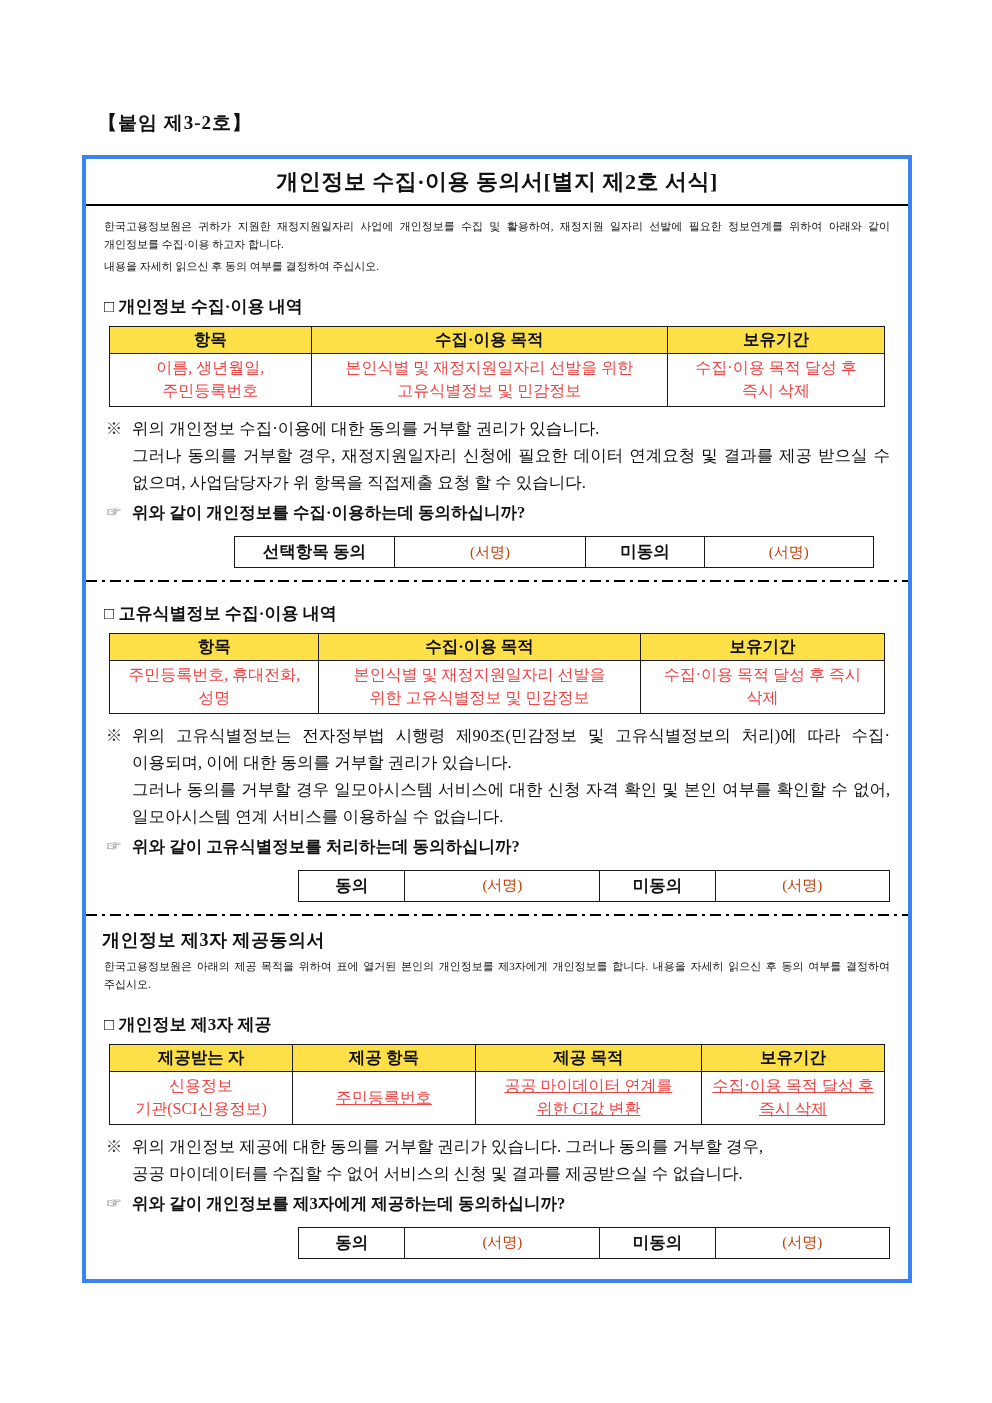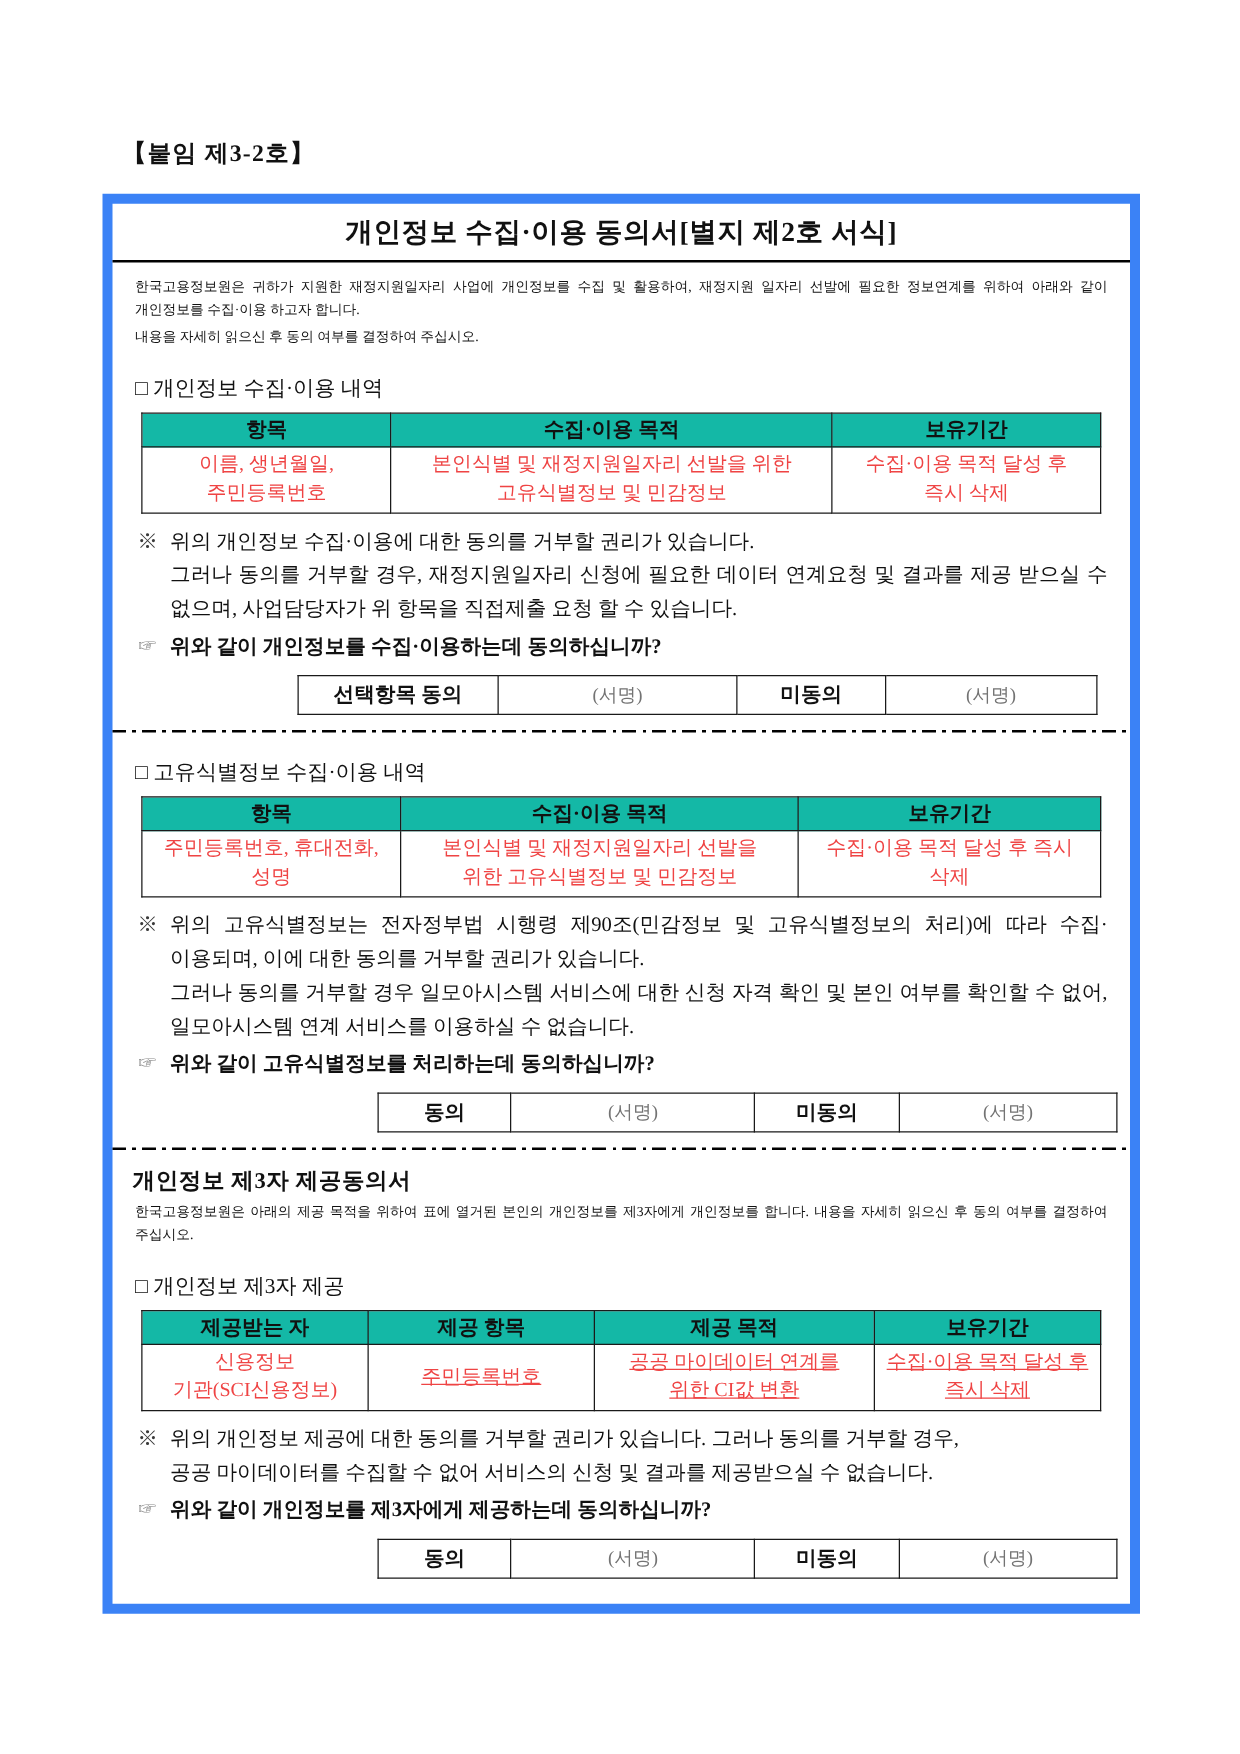--- a/index.html
+++ b/index.html
@@ -20,21 +20,21 @@
     font-size: 19px;
     font-weight: bold;
     letter-spacing: 1px;
   }
   .doc-box {
     position: absolute;
     left: 82px;
     top: 155px;
     width: 830px;
     min-height: 1112px;
-    border: 8px solid #3b82f6;
+    border: 4px solid #3b82f6;
     background: #ffffff;
   }
   .doc-title {
     height: 47px;
     border-bottom: 2px solid #000000;
     display: flex;
     align-items: center;
     justify-content: center;
     font-size: 22px;
     font-weight: bold;
@@ -44,31 +44,31 @@
 
   .intro {
     font-size: 11px;
     line-height: 1.62;
     text-align: justify;
     margin: 4px 2px;
     word-break: keep-all;
   }
   .sec-heading {
     font-size: 17px;
-    font-weight: normal;
+    font-weight: bold;
     margin: 20px 2px 8px 2px;
   }
   table.info {
     border-collapse: collapse;
     width: calc(100% - 14px);
     margin: 6px auto 8px auto;
     table-layout: fixed;
   }
   table.info th {
-    background: #14b8a6;
+    background: #fde047;
     border: 1.5px solid #1a1a1a;
     font-size: 16.5px;
     font-weight: bold;
     padding: 2px 3px;
     text-align: center;
   }
   table.info td {
     border: 1.5px solid #1a1a1a;
     color: #ef4444;
     font-size: 16px;
@@ -92,21 +92,21 @@
   .note.question .marker { color: #8a8a8a; }
 
   table.consent { border-collapse: collapse; table-layout: fixed; }
   table.consent td {
     border: 1.5px solid #1a1a1a;
     height: 31px;
     text-align: center;
     vertical-align: middle;
   }
   td.c-label { font-weight: bold; font-size: 16.5px; color: #111111; }
-  td.c-sign { color: #737373; font-size: 15px; }
+  td.c-sign { color: #c2410c; font-size: 15px; }
   table.consent.c1 { width: 640px; margin: 10px 0 10px 132px; }
   table.consent.c2 { width: 592px; margin: 10px 0 10px 196px; }
 
   .dashdot {
     height: 2px;
     margin: 12px -16px;
     background-image: repeating-linear-gradient(
       90deg,
       #000000 0px, #000000 11px,
       transparent 11px, transparent 16px,

